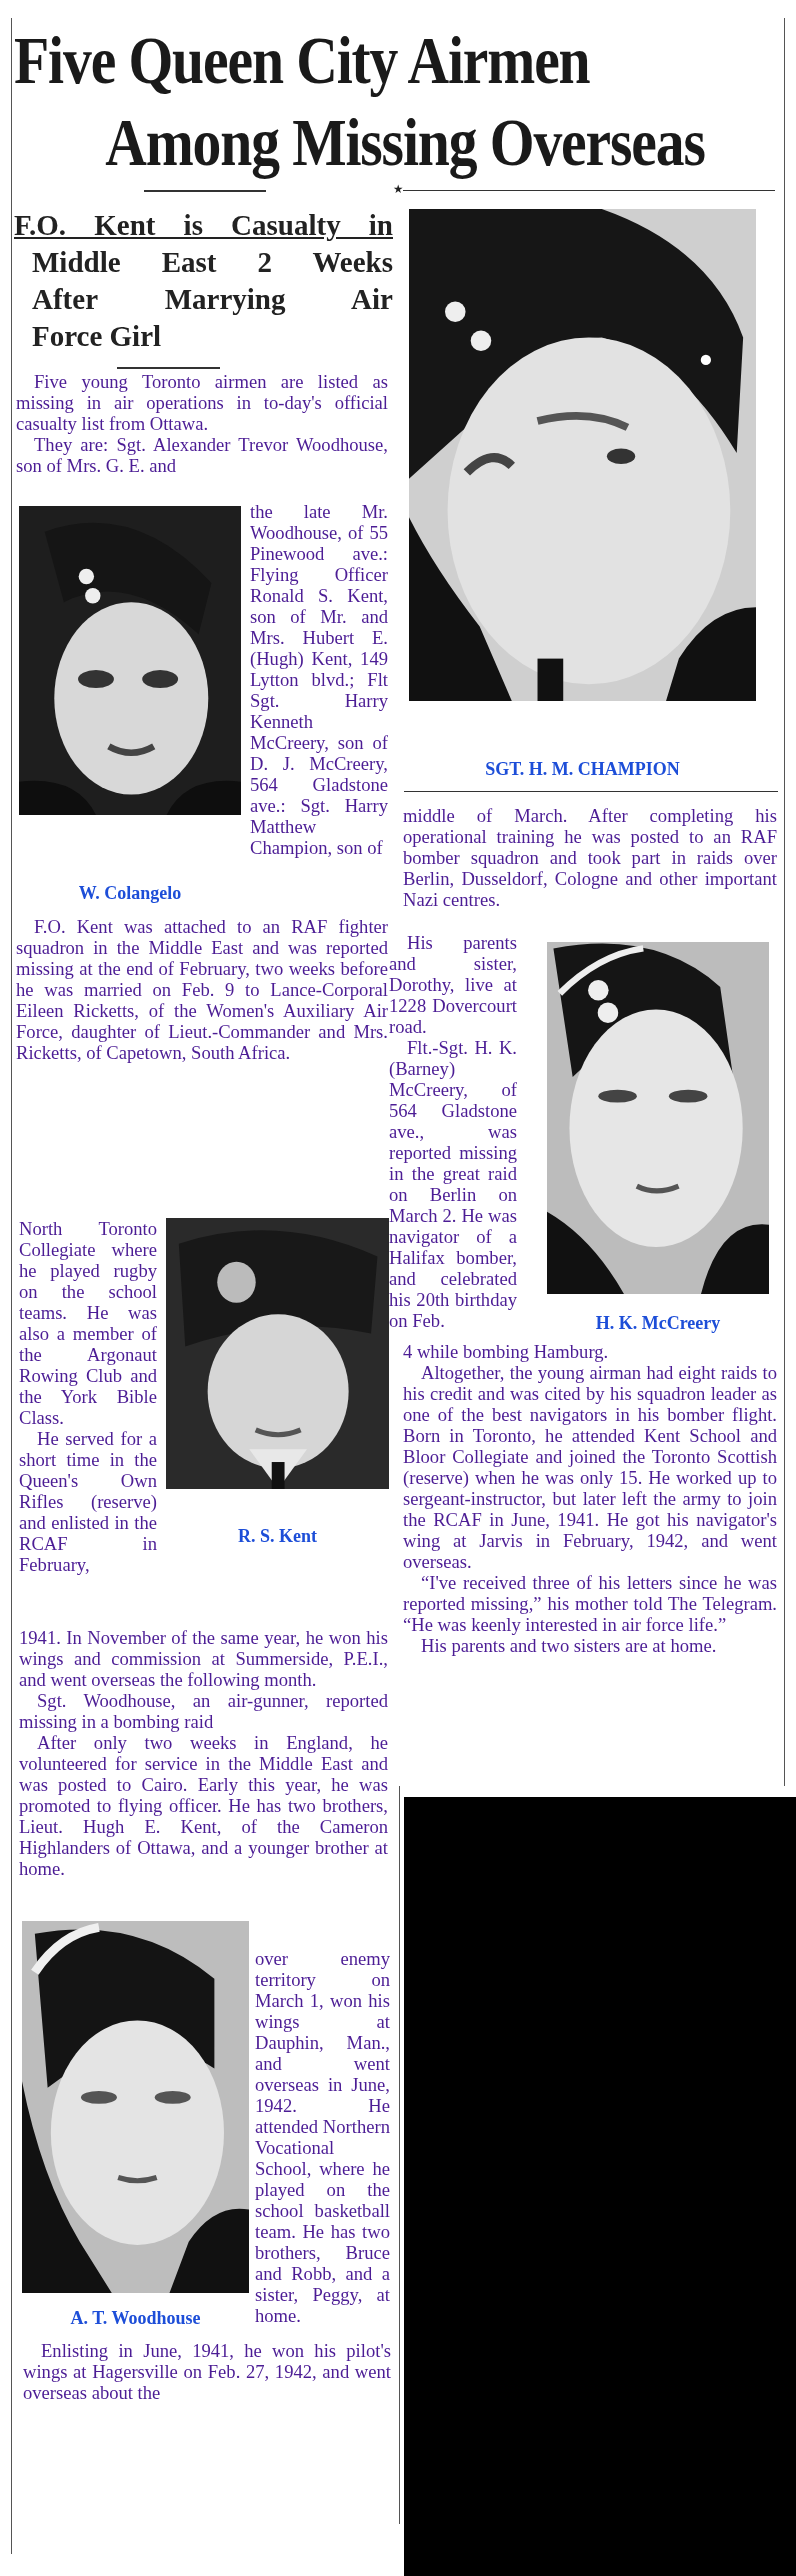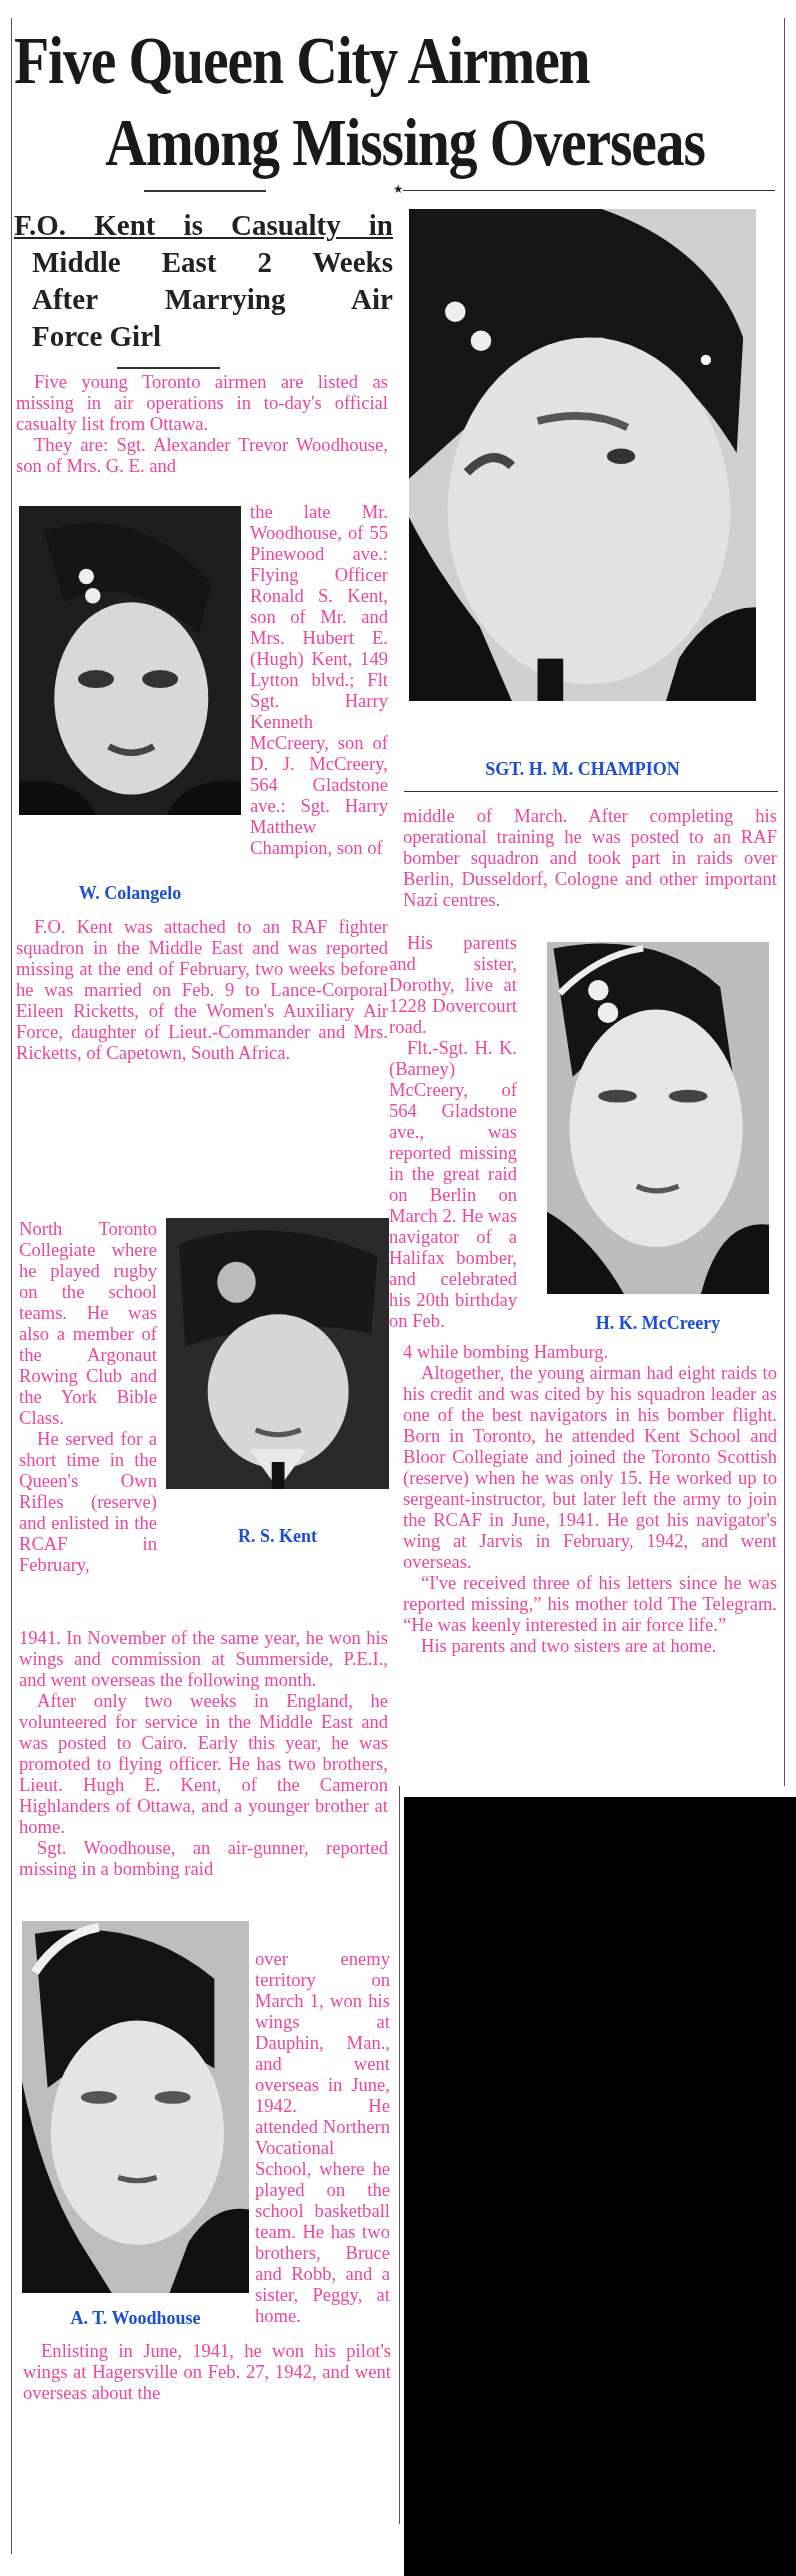--- a/index.html
+++ b/index.html
@@ -21,21 +21,21 @@
   .rule-long { position: absolute; height: 1.3px; background: #333; }
   .star { position: absolute; font-size: 11.6px; color: #222; }
 
   .subhead { position: absolute; left: 14px; top: 207px; width: 379px; margin: 0;
     font-weight: bold; font-size: 29px; line-height: 37px; color: #222; }
   .subhead .ln { display: block; text-align: justify; text-align-last: justify; }
   .subhead .ln.first { padding-left: 0; text-decoration: underline; }
   .subhead .ln.ind { padding-left: 18px; }
   .subhead .ln.last { text-align-last: left; }
 
-  .body { position: absolute; font-size: 18.6px; line-height: 21px; color: #ec4899; text-align: justify; margin: 0; }
+  .body { position: absolute; font-size: 18.6px; line-height: 21px; color: #4c1d95; text-align: justify; margin: 0; }
   .body p { margin: 0; text-indent: 18px; }
   .body p.noind { text-indent: 0; }
 
   .photo { position: absolute; overflow: hidden; background: #222; }
   .photo svg { display: block; width: 100%; height: 100%; }
   .caption { position: absolute; font-weight: bold; font-size: 18px; color: #1d4ed8; text-align: center; white-space: nowrap; }
 
   .redact { position: absolute; left: 404px; top: 1797px; width: 392px; height: 779px; background: #000; }
 </style>
 </head>
@@ -103,22 +103,22 @@
 </div>
 <div class="caption" style="left:166px; top:1526px; width:223px;">R. S. Kent</div>
 
 <div class="body" style="left:19px; top:1218px; width:138px;">
   <p class="noind">North Toronto Collegiate where he played rugby on the school teams. He was also a member of the Argonaut Rowing Club and the York Bible Class.</p>
   <p>He served for a short time in the Queen's Own Rifles (reserve) and enlisted in the RCAF in February,</p>
 </div>
 
 <div class="body" style="left:19px; top:1627px; width:369px;">
   <p class="noind">1941. In November of the same year, he won his wings and commission at Summerside, P.E.I., and went overseas the following month.</p>
+  <p>Sgt. Woodhouse, an air-gunner, reported missing in a bombing raid</p>
   <p>After only two weeks in England, he volunteered for service in the Middle East and was posted to Cairo. Early this year, he was promoted to flying officer. He has two brothers, Lieut. Hugh E. Kent, of the Cameron Highlanders of Ottawa, and a younger brother at home.</p>
-  <p>Sgt. Woodhouse, an air-gunner, reported missing in a bombing raid</p>
 </div>
 
 <div class="photo" style="left:22px; top:1921px; width:227px; height:372px;">
   <svg viewBox="0 0 354 580" preserveAspectRatio="none">
     <rect width="354" height="580" fill="#bdbdbd"></rect>
     <path d="M20 20 Q180 -10 300 90 L300 230 Q180 150 40 260 Z" fill="#141414"></path>
     <path d="M20 80 Q60 20 120 10" stroke="#f0f0f0" stroke-width="14" fill="none"></path>
     <ellipse cx="180" cy="330" rx="135" ry="175" fill="#e4e4e4"></ellipse>
     <ellipse cx="120" cy="275" rx="28" ry="10" fill="#555"></ellipse>
     <ellipse cx="235" cy="275" rx="28" ry="10" fill="#555"></ellipse>

